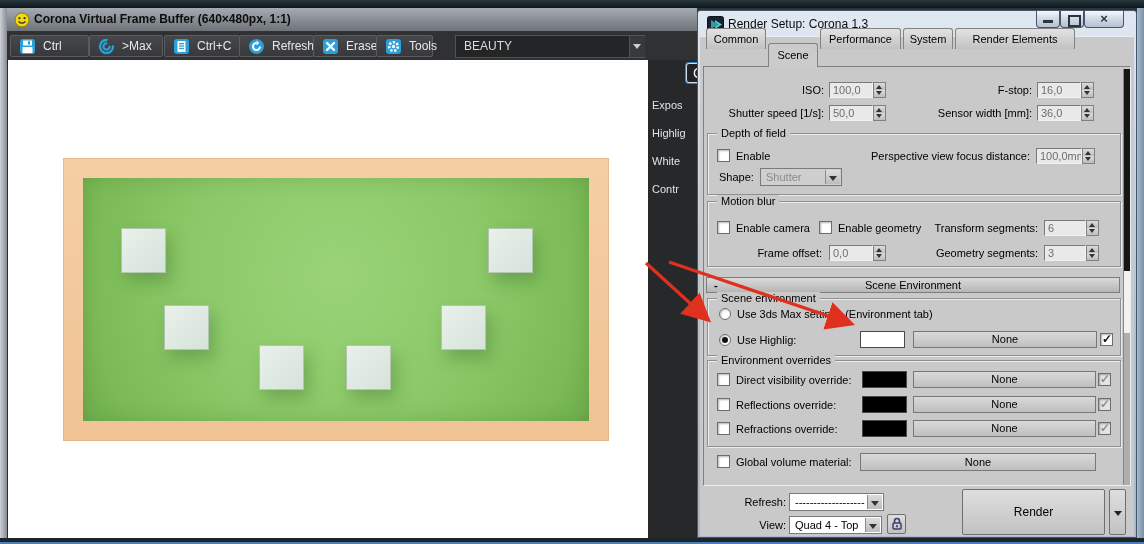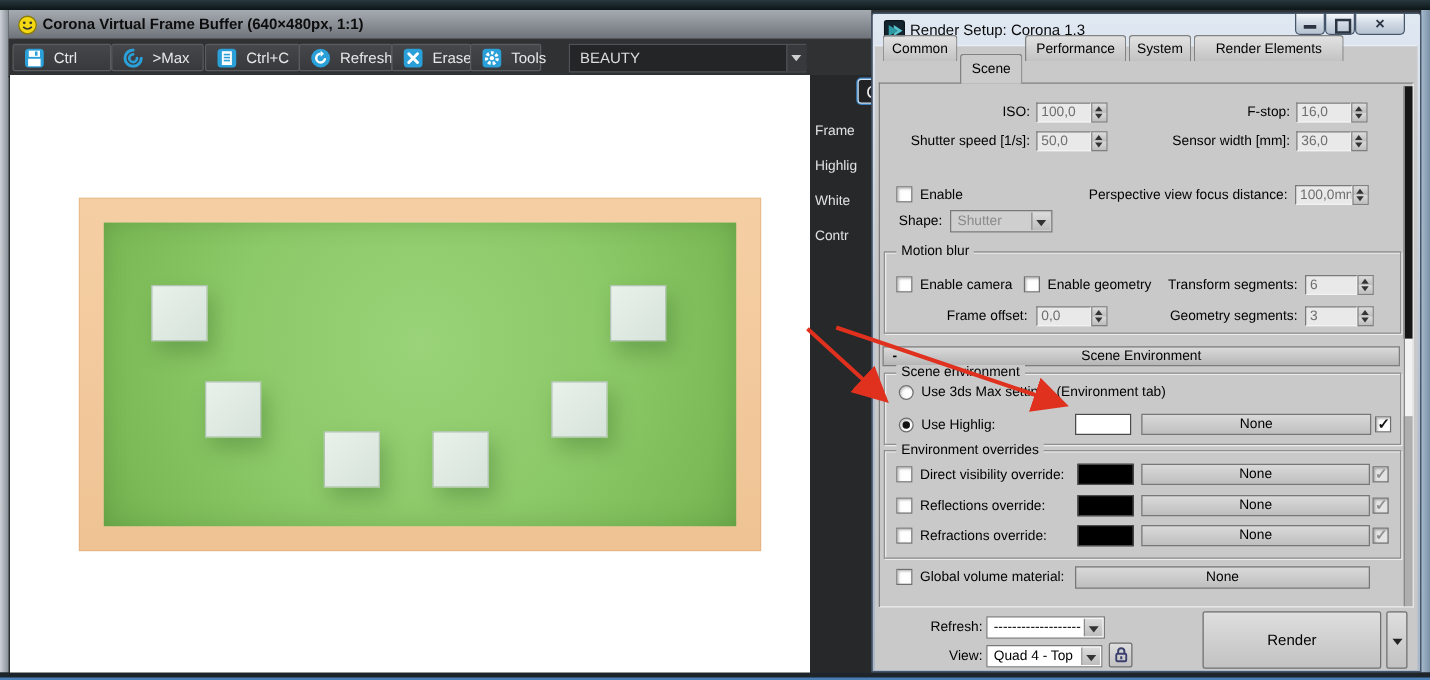--- a/index.html
+++ b/index.html
@@ -206,21 +206,21 @@
         <div class="abs cube" style="left:378px;top:147px"></div>
         <div class="abs cube" style="left:196px;top:187px"></div>
         <div class="abs cube" style="left:283px;top:187px"></div>
       </div>
     </div>
 
     <div class="abs vfb-side">
       <div class="abs side-tab-sel">
         <span>Color</span>
       </div>
-      <div class="abs side-tab" style="top:39px"><span>Frame</span></div>
+      <div class="abs side-tab" style="top:39px"><span>Expos</span></div>
       <div class="abs side-tab" style="top:67px"><span>Highlig</span></div>
       <div class="abs side-tab" style="top:95px"><span>White</span></div>
       <div class="abs side-tab" style="top:123px"><span>Contr</span></div>
     </div>
   </div>
 
   <div class="abs dlg">
     <svg class="abs" style="left:9px;top:5px" width="17" height="17" viewBox="0 0 17 17">
       <rect x="0.5" y="0.5" width="16" height="16" rx="2" fill="#13242e" stroke="#0a141a"></rect>
       <path d="M4 4 L11 8.5 L4 13 Z" fill="#2e9aa6"></path>
@@ -286,20 +286,23 @@
   <div class="abs field" style="left:1037px;top:105px;width:44px;height:16px">36,0</div>
   <div class="abs spin" style="left:1081px;top:105px;height:16px">
       <div class="su">
         <i></i>
       </div>
       <div class="sd">
         <i></i>
       </div>
     </div>
 
+  <div class="abs group" style="left:707px;top:133px;width:412px;height:60px">
+    <span class="group-label">Depth of field</span>
+  </div>
   <span class="cb" style="left:717px;top:149px"></span>
   <div class="abs lbl" style="left:736px;top:150px">Enable</div>
   <div class="abs lbl lbl-r" style="left:825px;top:150px;width:205px">Perspective view focus distance:</div>
   <div class="abs field" style="left:1036px;top:148px;width:46px;height:16px">100,0mm</div>
   <div class="abs spin" style="left:1082px;top:148px;height:16px">
       <div class="su">
         <i></i>
       </div>
       <div class="sd">
         <i></i>

